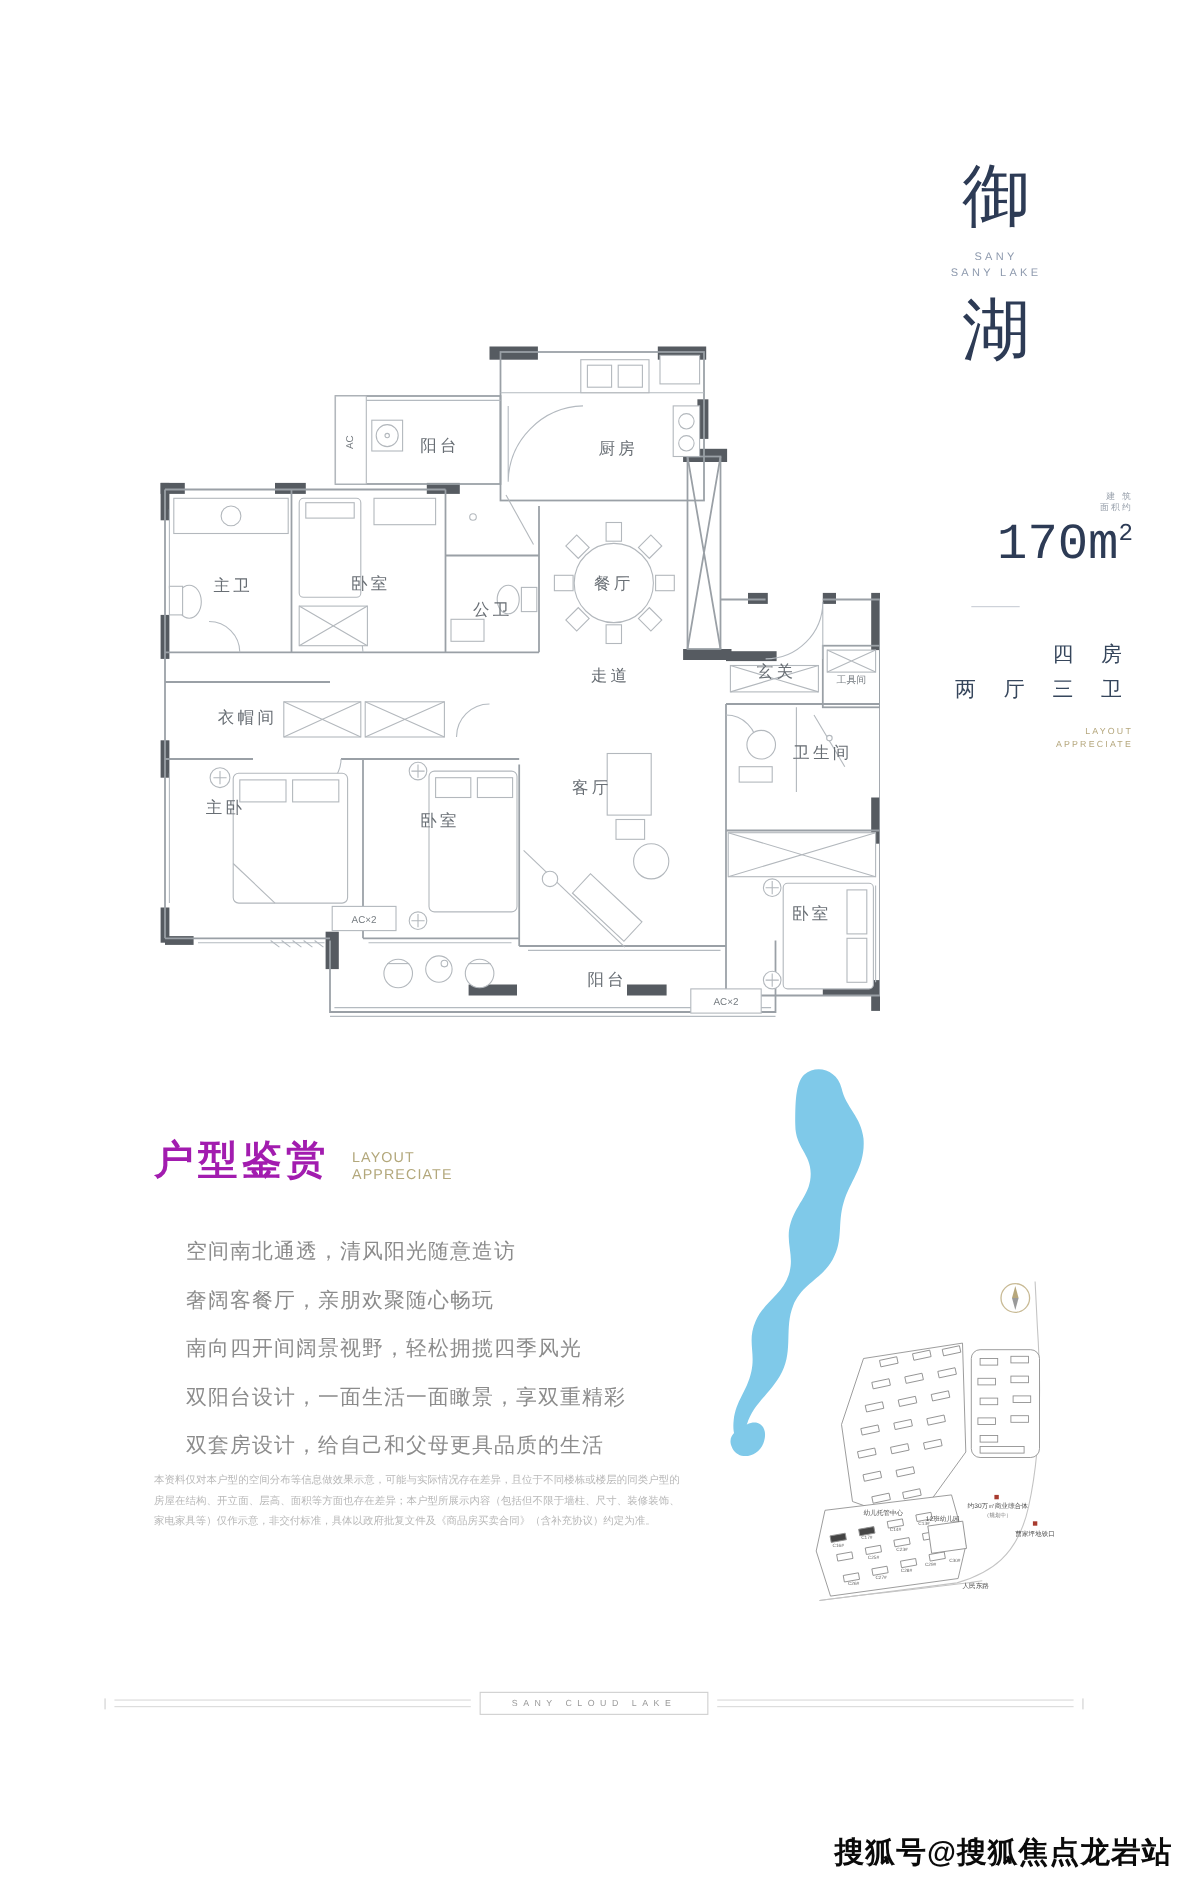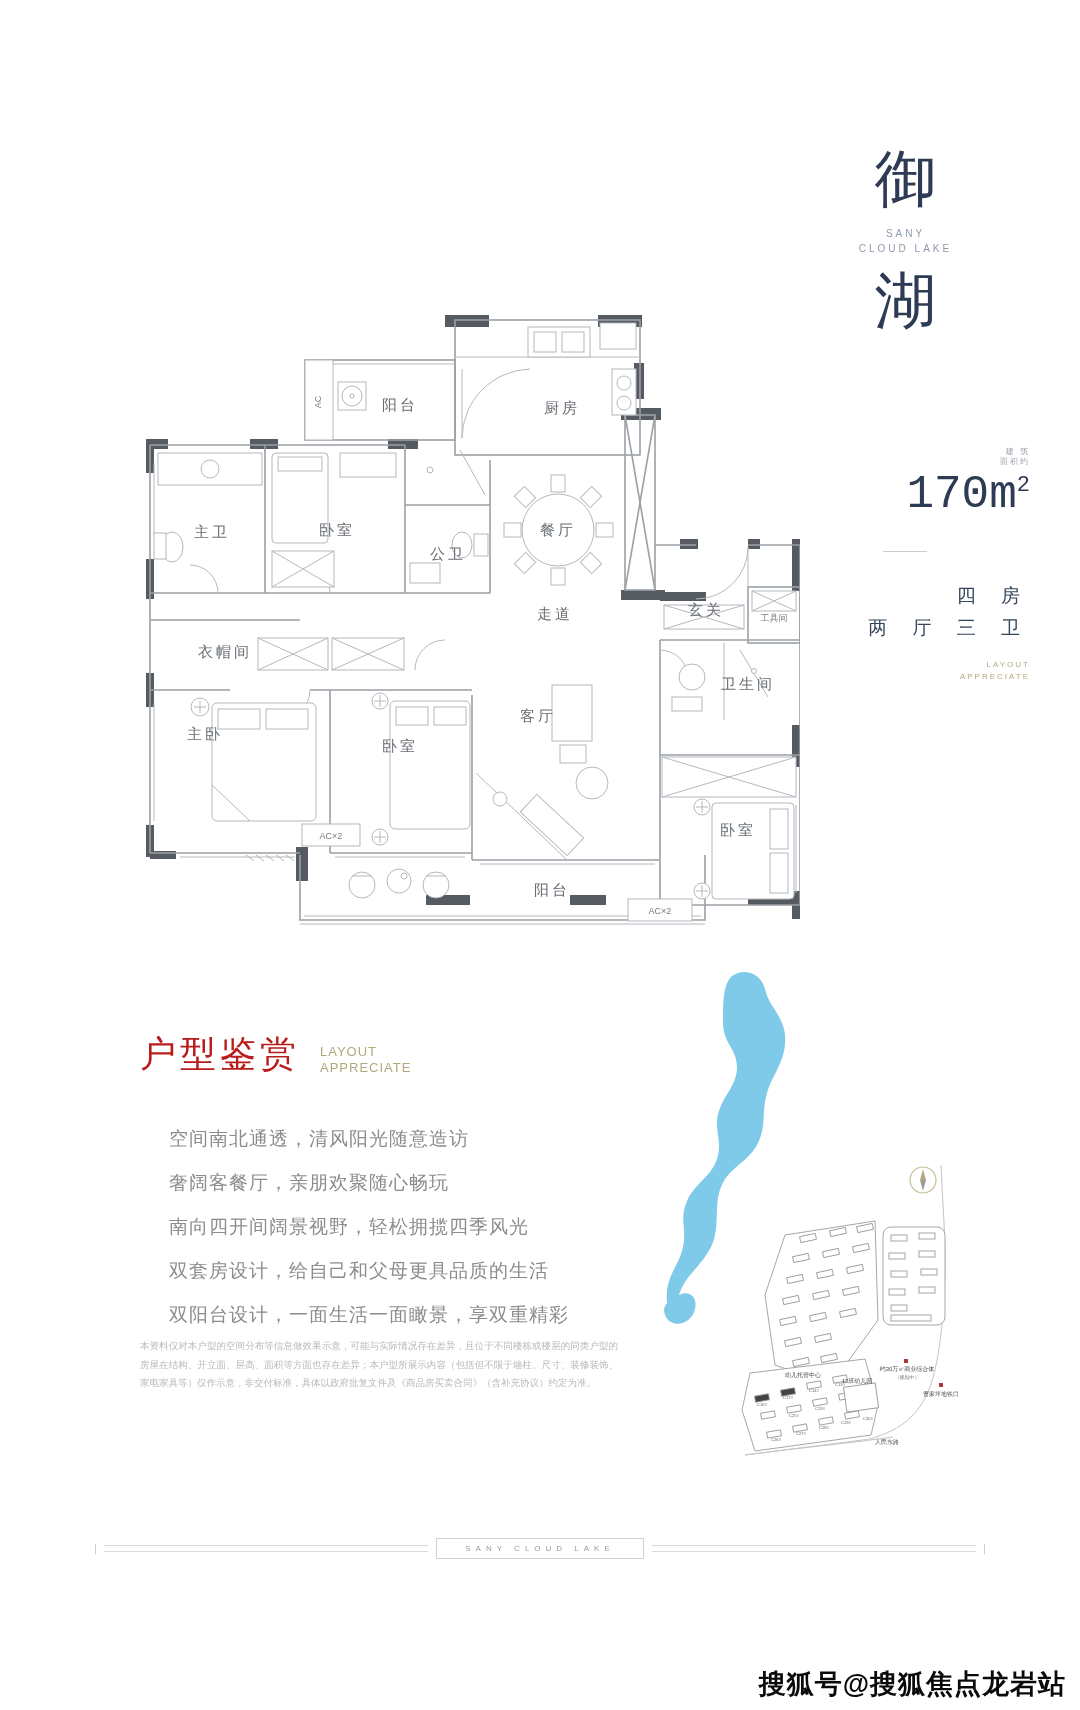--- a/index.html
+++ b/index.html
@@ -14,21 +14,21 @@
   .area{left:780px;top:447px;width:250px;text-align:right;}
   .area .note{font-size:8px;color:#98a0ab;line-height:1.25;letter-spacing:2px;}
   .area .val{font-family:Liberation Mono, monospace;font-size:46px;color:#2d3b55;margin-top:2px;}
   .area .val sup{font-size:22px;}
   .area .rule{width:44px;height:1px;background:#c9ced5;margin:30px auto 28px;}
   .area .rooms{font-size:19px;color:#36465c;letter-spacing:10px;line-height:1.7;margin-left:10px;}
   .area .en2{margin-top:14px;font-size:8px;color:#b5a77d;letter-spacing:2px;line-height:1.5;}
   
   .appr{left:140px;top:1030px;width:500px;}
   .appr .hd{display:flex;align-items:flex-end;}
-  .appr .hd .cn{font-size:36px;color:#b91c1c;letter-spacing:4px;}
+  .appr .hd .cn{font-size:36px;color:#a21caf;letter-spacing:4px;font-weight:bold;}
   .appr .hd .en{margin:0 0 3px 20px;font-size:13px;color:#b3a87c;letter-spacing:1px;line-height:1.25;}
   .appr .lines{margin-top:38px;margin-left:29px;}
   .appr .lines p{margin:0;font-size:19px;line-height:44px;color:#8c8c8c;letter-spacing:1px;}
   .appr .disc{width:478px;font-size:9.5px;color:#b8b8b8;line-height:1.95;text-align:justify;}
   
   .footer{left:95px;right:95px;top:1538px;display:flex;align-items:center;gap:8px;}
   .footer .tick{width:1px;height:10px;background:#cfcfcf;}
   .footer .rule{flex:1;height:5px;border-top:1px solid #dadada;border-bottom:1px solid #dadada;}
   .footer .box{border:1px solid #cfcfcf;padding:5px 28px;font-size:8px;letter-spacing:5px;color:#9a9a9a;white-space:nowrap;}
   
@@ -45,21 +45,21 @@
   svg .code{font-size:4.3px;fill:#666;text-anchor:middle;}
   svg .bldg{stroke:#8f8f8f;stroke-width:0.8;fill:#fff;}
 </style>
 </head>
 <body>
 
 <div class="abs brand">
   <div class="cjk">御</div>
   <div class="en">
     <div>SANY</div>
-    <div>CLOUD LAKE</div>
+    <div>SANY LAKE</div>
   </div>
   <div class="cjk">湖</div>
 </div>
 
 <div class="abs area">
   <div class="note">
     <div>建 筑</div>
     <div>面积约</div>
   </div>
   <div class="val"><span>170m</span><sup>2</sup></div>
@@ -269,22 +269,22 @@
     <div class="cn">户型鉴赏</div>
     <div class="en">
       <div>LAYOUT</div>
       <div>APPRECIATE</div>
     </div>
   </div>
   <div class="lines">
     <p>空间南北通透，清风阳光随意造访</p>
     <p>奢阔客餐厅，亲朋欢聚随心畅玩</p>
     <p>南向四开间阔景视野，轻松拥揽四季风光</p>
+    <p>双阳台设计，一面生活一面瞰景，享双重精彩</p>
     <p>双套房设计，给自己和父母更具品质的生活</p>
-    <p>双阳台设计，一面生活一面瞰景，享双重精彩</p>
   </div>
   <div class="disc">本资料仅对本户型的空间分布等信息做效果示意，可能与实际情况存在差异，且位于不同楼栋或楼层的同类户型的房屋在结构、开立面、层高、面积等方面也存在差异；本户型所展示内容（包括但不限于墙柱、尺寸、装修装饰、家电家具等）仅作示意，非交付标准，具体以政府批复文件及《商品房买卖合同》（含补充协议）约定为准。</div>
 </div>
 
 <svg class="abs" style="left:635px;top:965px;" width="400" height="510" viewBox="0 0 400 510">
 
   <path fill="#7fc9e9" d="M96,12 C108,2 126,8 130,24 C134,42 148,50 150,70 C152,95 138,108 132,128 C126,148 132,162 122,180 C112,198 94,202 86,222 C78,242 86,262 76,282 C66,302 50,310 44,330 C38,350 30,344 32,326 C34,308 44,300 48,282 C52,264 44,254 52,236 C60,218 76,212 82,194 C88,176 78,164 84,146 C90,128 102,120 102,102 C102,84 88,78 88,58 C88,38 88,20 96,12 Z"></path>
   <path fill="#7fc9e9" d="M44,330 C56,324 64,334 59,347 C54,360 37,363 31,352 C25,341 34,335 44,330 Z"></path>
 
   <g stroke="#c4c4c4" stroke-width="1" fill="none">

